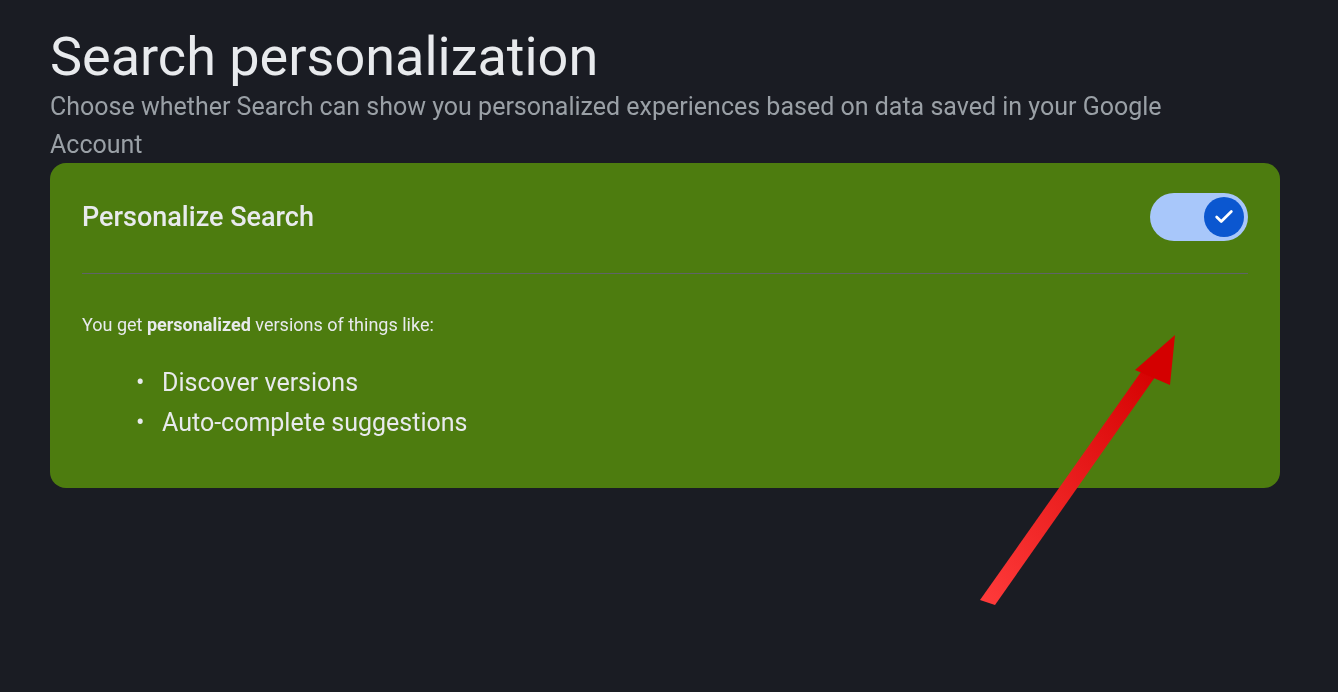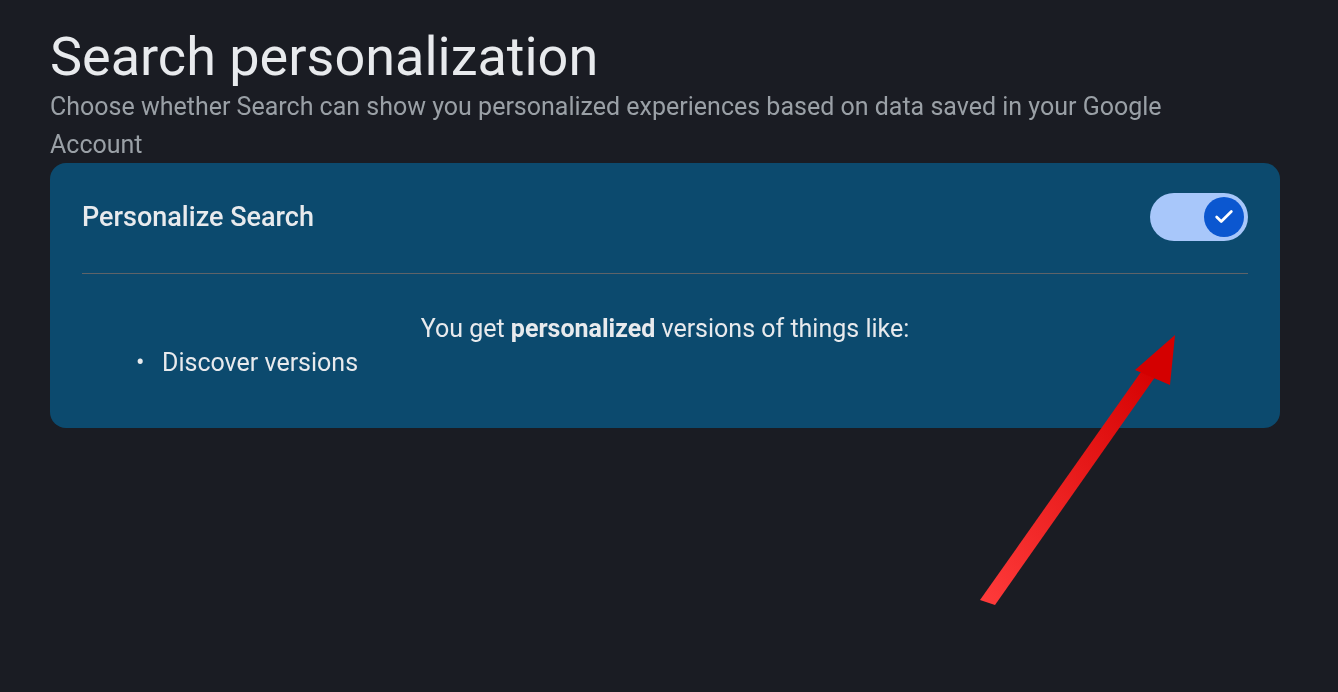--- a/index.html
+++ b/index.html
@@ -22,21 +22,21 @@
       color: #e8eaed;
       margin-top: 5px;
     }
     .page-description {
       font-size: 25px;
       color: #9aa0a6;
       line-height: 1.5;
       max-width: 1200px;
     }
     .card {
-      background-color: #0c4a6e;
+      background-color: #4d7c0f;
       border-radius: 16px;
       padding: 30px 32px 45px 32px;
       max-width: 1230px;
     }
     .card-header {
       display: flex;
       justify-content: space-between;
       align-items: center;
       padding-bottom: 32px;
       border-bottom: 1px solid #5f6368;
@@ -68,23 +68,23 @@
       justify-content: center;
     }
     .checkmark {
       width: 22px;
       height: 22px;
     }
     .card-body {
       padding-top: 40px;
     }
     .body-intro {
-      font-size: 25px;
+      font-size: 18px;
       color: #e8eaed;
-      text-align: center;
+      margin-bottom: 28px;
     }
     .body-intro .bold {
       font-weight: 700;
     }
     .bullet-list {
       list-style: none;
       padding-left: 60px;
     }
     .bullet-list li {
       font-size: 25px;
@@ -121,20 +121,21 @@
         </svg>
       </div>
     </div>
   </div>
   <div class="card-body">
     <p class="body-intro">
       <span>You get </span><span class="bold">personalized</span><span> versions of things like:</span>
     </p>
     <ul class="bullet-list">
       <li>Discover versions</li>
+      <li>Auto-complete suggestions</li>
     </ul>
   </div>
 </div>
 
 <svg class="annotation-arrow" style="left: 960px; top: 320px; width: 230px; height: 290px;" viewBox="0 0 230 290">
   <defs>
     <linearGradient id="arrowGrad" x1="0%" y1="100%" x2="100%" y2="0%">
       <stop offset="0%" stop-color="#ff3b3b"></stop>
       <stop offset="100%" stop-color="#d40000"></stop>
     </linearGradient>

